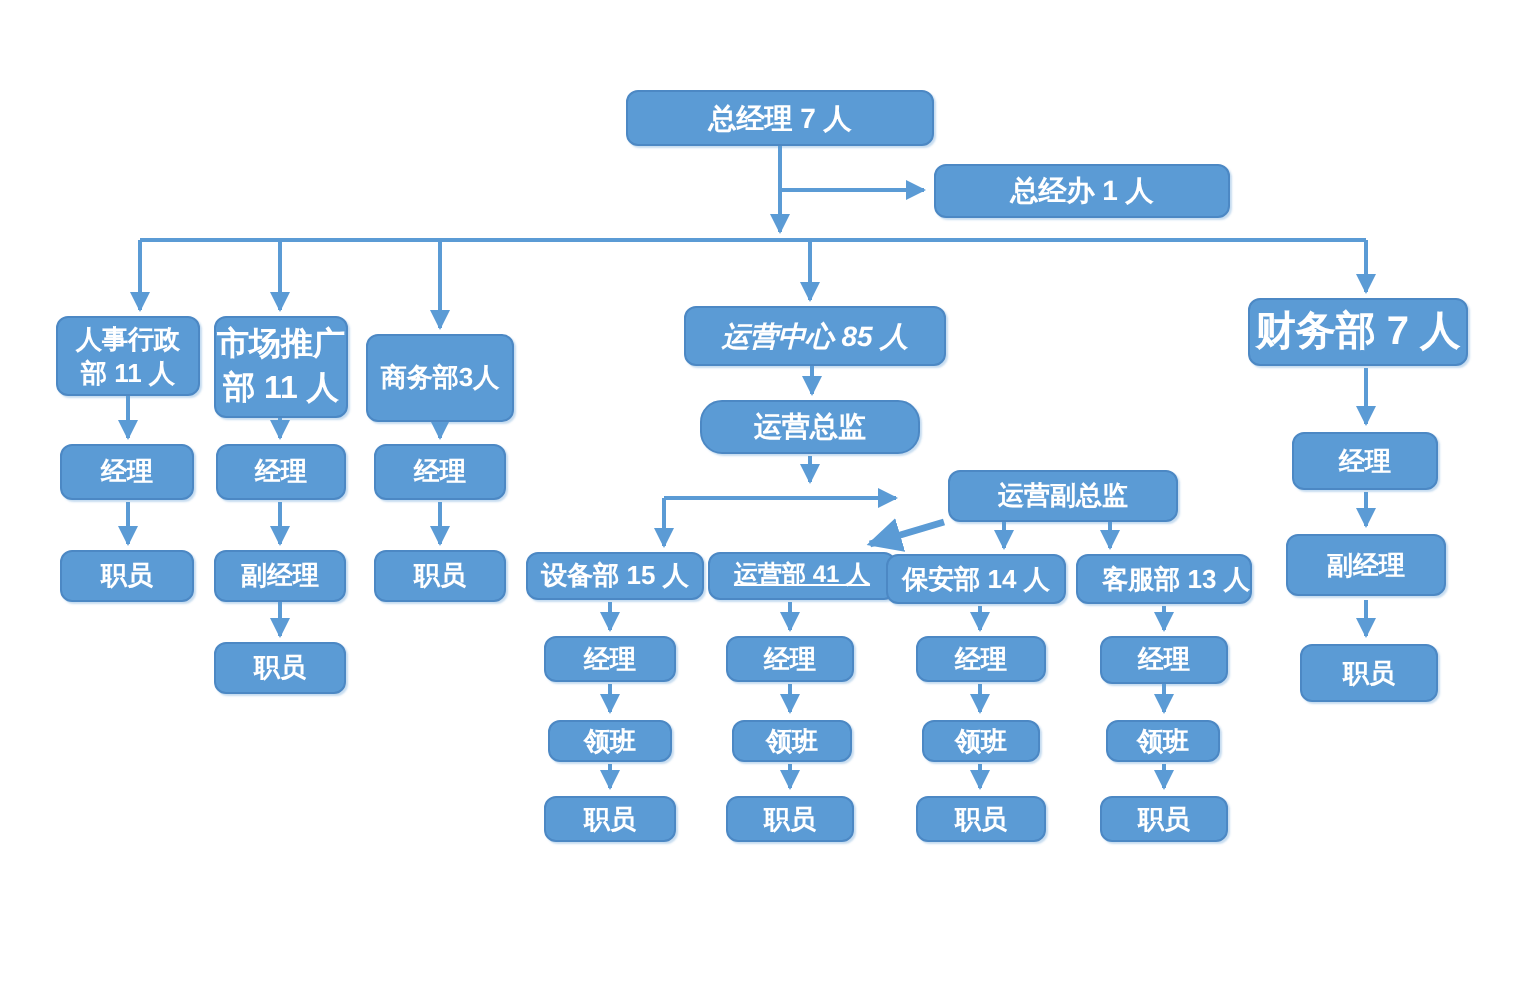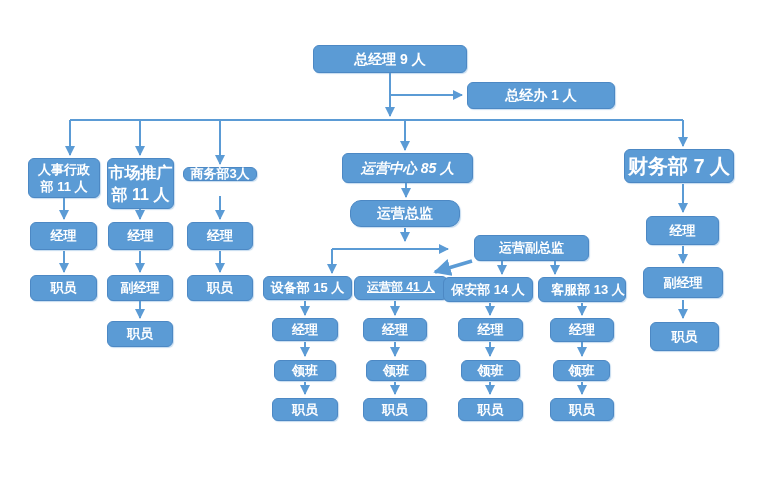--- a/index.html
+++ b/index.html
@@ -70,27 +70,27 @@
         <polyline points="490,382 490,394" fill="none" stroke="#5b9bd5" stroke-width="2" stroke-linejoin="round" marker-end="url(#ah)"></polyline>
         <polyline points="582,303 582,315" fill="none" stroke="#5b9bd5" stroke-width="2" stroke-linejoin="round" marker-end="url(#ah)"></polyline>
         <polyline points="582,342 582,356" fill="none" stroke="#5b9bd5" stroke-width="2" stroke-linejoin="round" marker-end="url(#ah)"></polyline>
         <polyline points="582,382 582,394" fill="none" stroke="#5b9bd5" stroke-width="2" stroke-linejoin="round" marker-end="url(#ah)"></polyline>
         <polyline points="683,184 683,212" fill="none" stroke="#5b9bd5" stroke-width="2" stroke-linejoin="round" marker-end="url(#ah)"></polyline>
         <polyline points="683,246 683,263" fill="none" stroke="#5b9bd5" stroke-width="2" stroke-linejoin="round" marker-end="url(#ah)"></polyline>
         <polyline points="683,300 683,318" fill="none" stroke="#5b9bd5" stroke-width="2" stroke-linejoin="round" marker-end="url(#ah)"></polyline>
       </g>
   </svg>
   <div id="nodes">
-      <div class="node" style="left: 313px; top: 45px; width: 154px; height: 28px; font-size: 14px;">总经理 9 人</div>
+      <div class="node" style="left: 313px; top: 45px; width: 154px; height: 28px; font-size: 14px;">总经理 7 人</div>
       <div class="node" style="left: 467px; top: 82px; width: 148px; height: 27px; font-size: 14px;">总经办 1 人</div>
       <div class="node" style="left: 28px; top: 158px; width: 72px; height: 40px; font-size: 13px;">人事行政
 部 11 人</div>
       <div class="node" style="left: 107px; top: 158px; width: 67px; height: 51px; font-size: 16px;">市场推广
 部 11 人</div>
-      <div class="node" style="left: 183px; top: 167px; width: 74px; height: 14px; font-size: 13px; text-align: right;">商务部3人</div>
+      <div class="node" style="left: 183px; top: 167px; width: 74px; height: 44px; font-size: 13px; text-align: right;">商务部3人</div>
       <div class="node" style="left: 342px; top: 153px; width: 131px; height: 30px; font-size: 14px; font-style: italic;">运营中心 85 人</div>
       <div class="node" style="left: 624px; top: 149px; width: 110px; height: 34px; font-size: 20px;">财务部 7 人</div>
       <div class="node" style="left: 30px; top: 222px; width: 67px; height: 28px; font-size: 13px;">经理</div>
       <div class="node" style="left: 30px; top: 275px; width: 67px; height: 26px; font-size: 13px;">职员</div>
       <div class="node" style="left: 108px; top: 222px; width: 65px; height: 28px; font-size: 13px;">经理</div>
       <div class="node" style="left: 107px; top: 275px; width: 66px; height: 26px; font-size: 13px;">副经理</div>
       <div class="node" style="left: 107px; top: 321px; width: 66px; height: 26px; font-size: 13px;">职员</div>
       <div class="node" style="left: 187px; top: 222px; width: 66px; height: 28px; font-size: 13px;">经理</div>
       <div class="node" style="left: 187px; top: 275px; width: 66px; height: 26px; font-size: 13px;">职员</div>
       <div class="node" style="left: 350px; top: 200px; width: 110px; height: 27px; font-size: 14px; border-radius: 11px;">运营总监</div>

